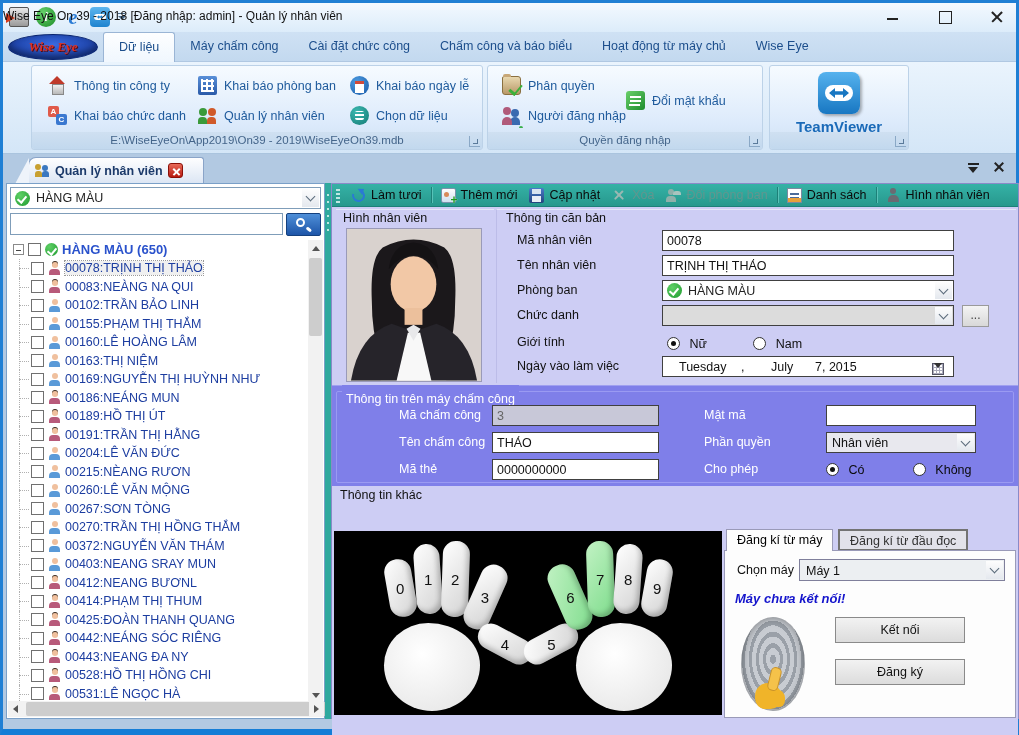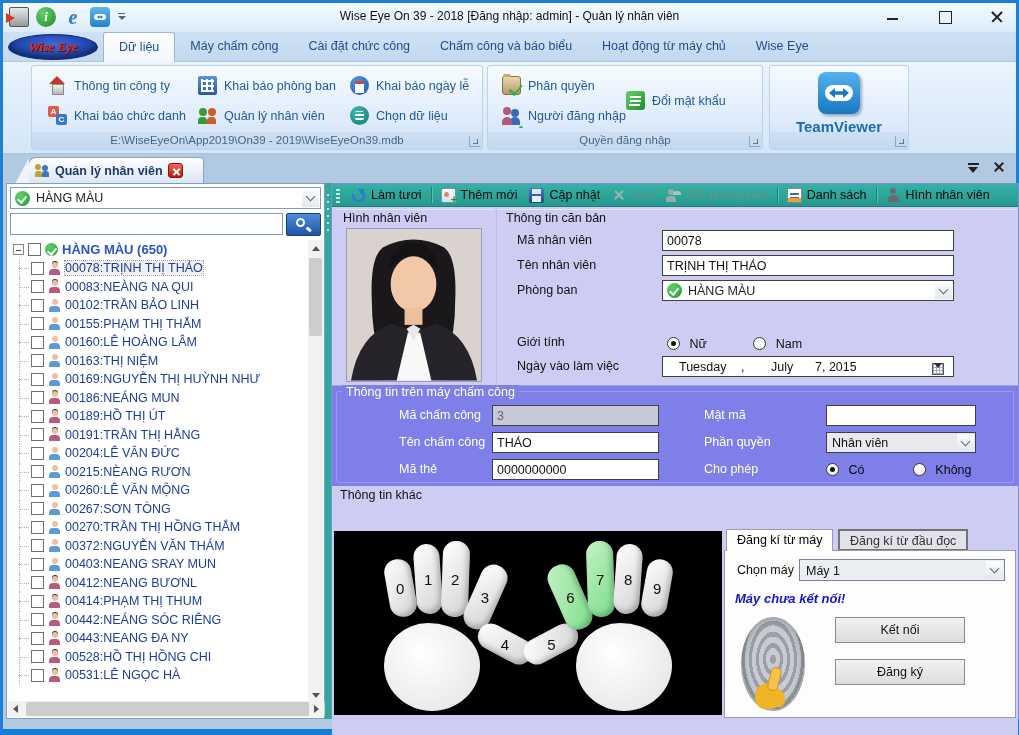--- a/index.html
+++ b/index.html
@@ -15,21 +15,21 @@
   .ic-info{background:radial-gradient(circle at 35% 30%,#66d06a,#1d8c28);border-radius:50%;color:#fff;font:italic bold 13px "Liberation Serif",serif;text-align:center;line-height:19px;}
   .ic-info::after{content:"i";}
   .ic-ie{color:#2a7bd4;font:bold italic 20px "Liberation Serif",serif;line-height:20px;text-align:center;}
   .ic-ie::after{content:"e";}
   .ic-tv{background:linear-gradient(#5db6ef,#1e83cf);border-radius:4px;}
   .ic-tv::before{content:"";position:absolute;left:4px;top:7px;width:12px;height:6px;background:#fff;border-radius:3px;}
   .ic-tv::after{content:"";position:absolute;left:7px;top:8px;width:6px;height:4px;background:#1e83cf;clip-path:polygon(0 50%,35% 0,35% 30%,65% 30%,65% 0,100% 50%,65% 100%,65% 70%,35% 70%,35% 100%);}
   .qat-caret{width:10px;height:14px;position:relative;}
   .qat-caret::before{content:"";position:absolute;left:1px;top:3px;width:7px;height:1px;background:#4a6a8a;}
   .qat-caret::after{content:"";position:absolute;left:1px;top:6px;border-left:4px solid transparent;border-right:4px solid transparent;border-top:4px solid #4a6a8a;}
-  #title-text{position:absolute;left:0;right:0;top:6px;text-align:center;font-size:12px;color:#111;}
+  #title-text{position:absolute;left:0;right:0;top:6px;font-size:12px;color:#111;}
   .winbtns{position:absolute;right:6px;top:2px;display:flex;gap:26px;align-items:center;height:24px;}
   .wbtn{width:26px;height:22px;position:relative;cursor:pointer;}
   .wb-min::after{content:"";position:absolute;left:7px;top:12px;width:11px;height:1.6px;background:#222;}
   .wb-max::after{content:"";position:absolute;left:7px;top:5px;width:11px;height:11px;border:1.4px solid #222;}
   .wb-close::before,.wb-close::after{content:"";position:absolute;left:6px;top:10px;width:14px;height:1.6px;background:#222;}
   .wb-close::before{transform:rotate(45deg);}
   .wb-close::after{transform:rotate(-45deg);}
 
   
   #menubar{position:absolute;left:0;top:29px;width:1013px;height:30px;background:linear-gradient(#cfe1f4,#c3d9ef);border-bottom:1px solid #b0c8e2;}
@@ -184,21 +184,21 @@
   .datefield{position:absolute;left:165px;width:292px;height:21px;border:1px solid #404040;background:#fff;font-size:12.5px;color:#111;}
   .datefield span{position:absolute;top:3px;}
   .calbtn{position:absolute;right:2px;top:2px;width:26px;height:15px;display:flex;align-items:center;gap:3px;justify-content:center;cursor:pointer;}
   .calico{width:12px;height:12px;border:1px solid #556;background:
     repeating-linear-gradient(0deg,#aab 0 1px,transparent 1px 3px),
     repeating-linear-gradient(90deg,#aab 0 1px,transparent 1px 3px);}
   .caldn{border-left:4px solid transparent;border-right:4px solid transparent;border-top:5px solid #333;}
 
   
   #band-machine{position:absolute;left:0;top:201px;width:686px;height:101px;background:#7f7fe9;border-top:1px solid #a0a0f0;}
-  #band-machine .grouplab{position:absolute;left:10px;top:-1px;color:#fff;background:#7f7fe9;padding:0 4px;font-size:12.5px;}
+  #band-machine .grouplab{position:absolute;left:10px;top:-1px;color:#fff;background:#7f7fe9;padding:7px 4px;font-size:12.5px;}
   #band-machine::before{content:"";position:absolute;left:4px;right:4px;top:5px;bottom:3px;border:1px solid #9a9af2;border-radius:2px;}
   .mlabel{position:absolute;font-size:12.5px;color:#fff;}
   .minput{position:absolute;height:21px;border:1px solid #404040;background:#fff;font-size:12.5px;padding:0 4px;color:#111;}
   .minput:disabled{background:#c8c8d8;color:#666;}
   .mcombo{position:absolute;height:21px;border:1px solid #404040;background:#e8e8ee;}
   .mcombo .val{position:absolute;left:5px;top:3px;font-size:12.5px;color:#111;}
   .mradio-lab{font-size:12.5px;color:#0a0a0a;margin-right:14px;margin-left:5px;}
 
   
   #band-other{position:absolute;left:0;top:302px;width:686px;height:276px;background:#cdcdf4;}
@@ -441,20 +441,25 @@
               <span class="tlabel">00412:NEANG BƯƠNL</span>
             </div>
             <div class="trow">
               <span class="tcheck"></span>
               <span class="ticon tf"></span>
               <span class="tlabel">00414:PHẠM THỊ THUM</span>
             </div>
             <div class="trow">
               <span class="tcheck"></span>
               <span class="ticon tf"></span>
+              <span class="tlabel">00425:ĐOÀN THANH QUANG</span>
+            </div>
+            <div class="trow">
+              <span class="tcheck"></span>
+              <span class="ticon tf"></span>
               <span class="tlabel">00442:NEÁNG SÓC RIÊNG</span>
             </div>
             <div class="trow">
               <span class="tcheck"></span>
               <span class="ticon tf"></span>
               <span class="tlabel">00443:NEANG ĐA NY</span>
             </div>
             <div class="trow">
               <span class="tcheck"></span>
               <span class="ticon tf"></span>
@@ -559,20 +564,30 @@
           <div class="frow" style="top:70px;">
             <span class="flabel">Phòng ban</span>
             <div class="combo fcombo" style="background:#fff;">
               <span class="greencheck"></span>
               <span>HÀNG MÀU</span>
               <span class="chevbox">
                   <span class="chev"></span>
                 </span>
             </div>
           </div>
+          <div class="frow" style="top:95px;">
+            <span class="flabel">Chức danh</span>
+            <div class="combo fcombo disabled">
+              <span></span>
+              <span class="chevbox">
+                  <span class="chev"></span>
+                </span>
+            </div>
+            <span class="dotsbtn">...</span>
+          </div>
           <div class="frow" style="top:122px;">
             <span class="flabel">Giới tính</span>
             <span style="position:absolute;left:170px;top:2px;">
               <span class="radio on"></span>
               <span class="mradio-lab" style="color:#111;">Nữ</span>
               <span class="radio" style="margin-left:28px;"></span>
               <span class="mradio-lab" style="color:#111;">Nam</span>
             </span>
           </div>
           <div class="frow" style="top:146px;">

